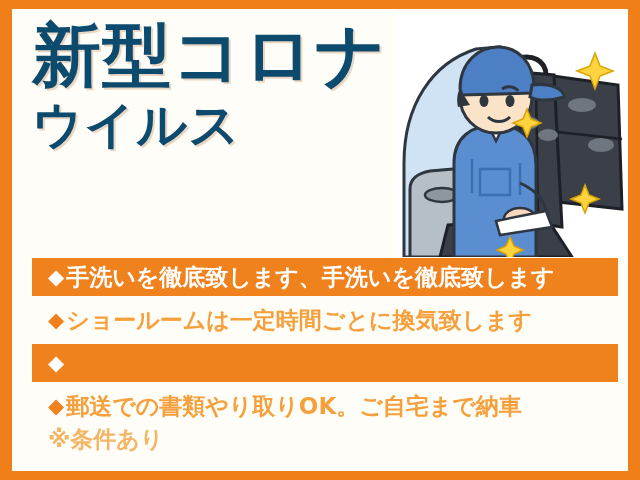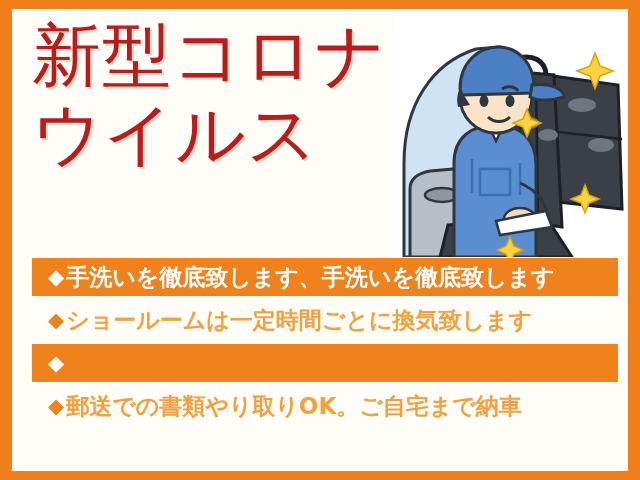--- a/index.html
+++ b/index.html
@@ -42,33 +42,33 @@
 
   
   .headline {
     position: absolute;
     left: 14px;
     top: 4px;
     width: 470px;
     z-index: 3;
   }
   .hl-line1, .hl-line2 {
-    color: #b91c1c;
-    font-weight: normal;
+    color: #0c4a6e;
+    font-weight: bold;
     letter-spacing: 1px;
     line-height: 1;
     white-space: nowrap;
     text-shadow: 2px 2px 0 rgba(180,120,60,.28);
   }
   .hl-line1 {
     font-size: 69px;
     margin: 8px 0 0 6px;
   }
   .hl-line2 {
-    font-size: 69px;
+    font-size: 50px;
     margin: 10px 0 0 6px;
   }
   .hl-line3 {
     color: #f5a03c;
     font-weight: bold;
     font-size: 41px;
     line-height: 1;
     letter-spacing: 1px;
     white-space: nowrap;
     margin: 10px 0 0 18px;
@@ -202,16 +202,17 @@
       <div class="brow filled">
         <span class="dia">◆</span>
       </div>
       <div class="spacer"></div>
 
       <div class="brow plain">
         <span class="dia">◆</span>
         <span>郵送での書類やり取りOK。ご自宅まで納車</span>
       </div>
 
+      <div class="note">※条件あり</div>
     </div>
 
   </div>
 </div>
 
 </body></html>

